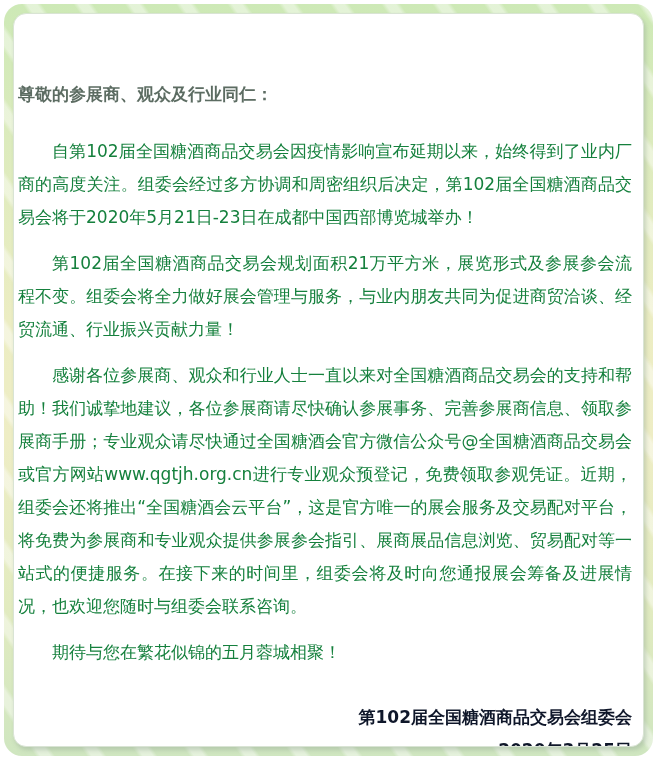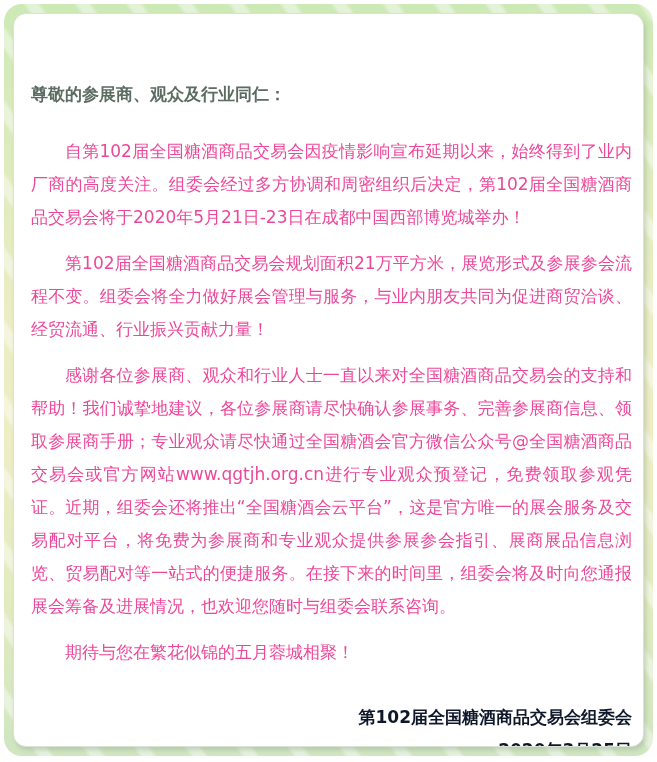--- a/index.html
+++ b/index.html
@@ -44,34 +44,34 @@
   }
   
   .card {
     box-sizing: border-box;
     width: 100%;
     height: 100%;
     background: #ffffff;
     border: 1px solid #d9e4d4;
     border-radius: 13px;
     box-shadow: 2px 3px 4px rgba(148, 168, 148, 0.45);
-    padding: 64px 11px 0 17px;
+    padding: 64px 11px 0 4px;
     overflow: hidden;
   }
   .salutation {
     font-size: 17px;
     line-height: 33px;
     font-weight: bold;
     color: #5c6c62;
     margin: 0 0 24px 0;
   }
   .para {
     font-size: 17px;
     line-height: 33px;
-    color: #ec4899;
+    color: #15803d;
     text-indent: 2em;
     margin: 0 0 13px 0;
     text-align: justify;
   }
   .signature-block {
     margin-top: 32px;
     text-align: right;
   }
   .signature, .sign-date {
     font-size: 17px;

